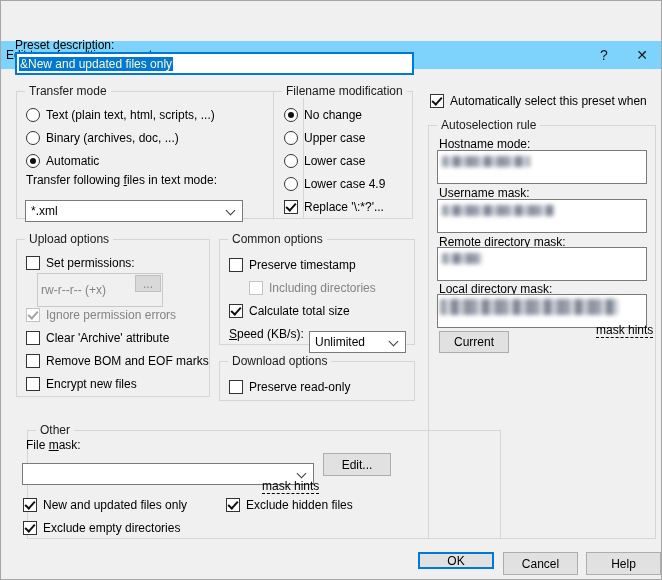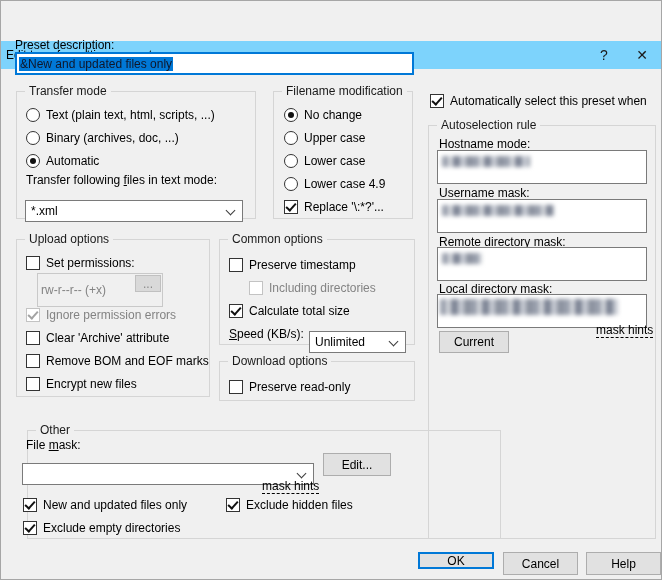--- a/index.html
+++ b/index.html
@@ -27,21 +27,21 @@
     border:solid #111; border-width:0 2px 2px 0; transform:rotate(42deg); }
   .cb.dis { border-color:#c3c3c3; }
   .cb.dis.checked::after { border-color:#a3a3a3; }
   .radio { width:12px; height:12px; border:1px solid #333; border-radius:50%; background:#fff; position:relative; flex:none; }
   .radio.sel::after { content:""; position:absolute; left:3px; top:3px; width:6px; height:6px; border-radius:50%; background:#111; }
 
   .textfield { position:absolute; background:#fff; border:1px solid #7a7a7a; box-sizing:border-box;
     display:flex; align-items:center; padding:16px 3px; }
   .textfield.focused { border:2px solid #0078d7; padding:0 2px; }
   .textfield.dis { background:#f0f0f0; border-color:#c9c9c9; color:#838383; }
-  .sel-text { background:#0078d7; color:#0f172a; padding:0 1px; }
+  .sel-text { background:#0078d7; color:#fef9c3; padding:0 1px; }
 
   .combo { position:absolute; background:#fff; border:1px solid #7a7a7a; box-sizing:border-box;
     display:flex; align-items:center; padding:0 18px 0 5px;margin-top:9px; }
   .chev { position:absolute; right:8px; top:6px; width:6px; height:6px;
     border-right:1.5px solid #3c3c3c; border-bottom:1.5px solid #3c3c3c; transform:rotate(45deg); }
 
   .btn { position:absolute; background:#e1e1e1; border:1px solid #adadad; box-sizing:border-box;
     display:flex; align-items:center; justify-content:center; cursor:default; }
   .btn.default { border:2px solid #0078d7; }
   .btn.dis { background:#d9d9d9; border-color:#c0c0c0; color:#8a8a8a; }
@@ -60,21 +60,21 @@
     <span class="title">Edit transfer settings preset</span>
     <span class="tb-btn tb-help">?</span>
     <span class="tb-btn tb-close">✕</span>
   </div>
 
   <div class="label" style="left:14px;top:37px">Preset description:</div>
   <div class="textfield focused" style="left:14px;top:51px;width:399px;height:23px">
     <span class="sel-text">&amp;New and updated files only</span>
   </div>
 
-  <div class="group" style="left:15px;top:90px;width:240px;height:128px">
+  <div class="group" style="left:15px;top:90px;width:288px;height:128px">
     <span class="legend">Transfer mode</span>
   </div>
   <div class="row" style="left:25px;top:106px">
     <span class="radio"></span>
     <span>Text (plain text, html, scripts, ...)</span>
   </div>
   <div class="row" style="left:25px;top:129px">
     <span class="radio"></span>
     <span>Binary (archives, doc, ...)</span>
   </div>

